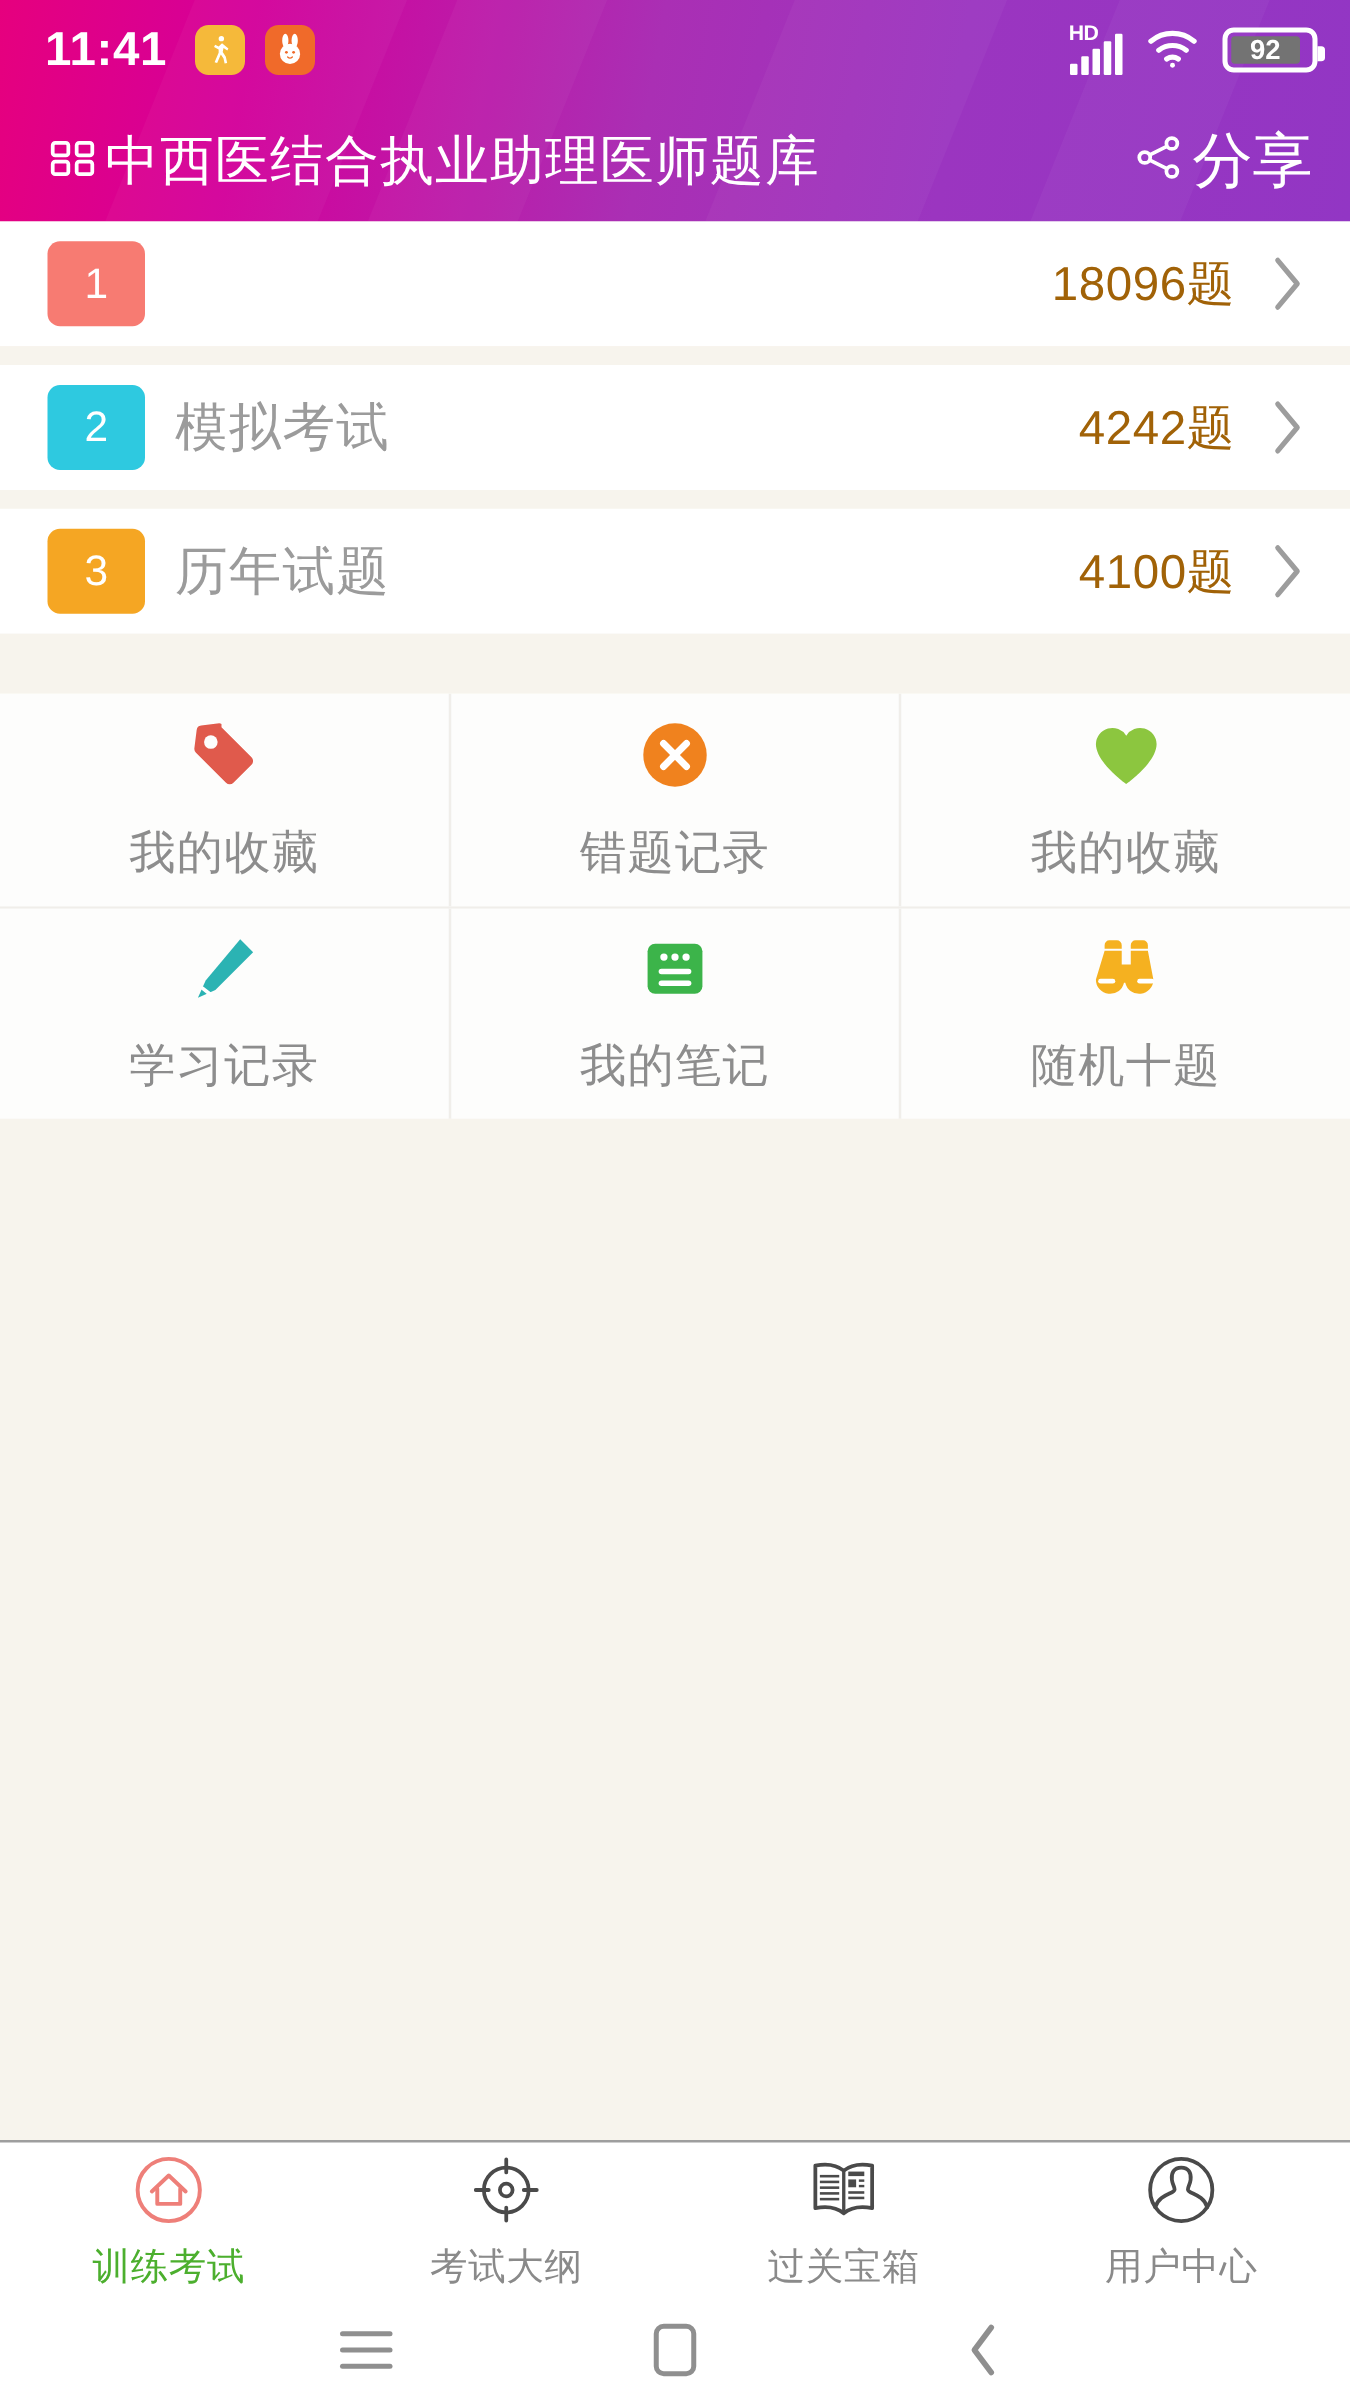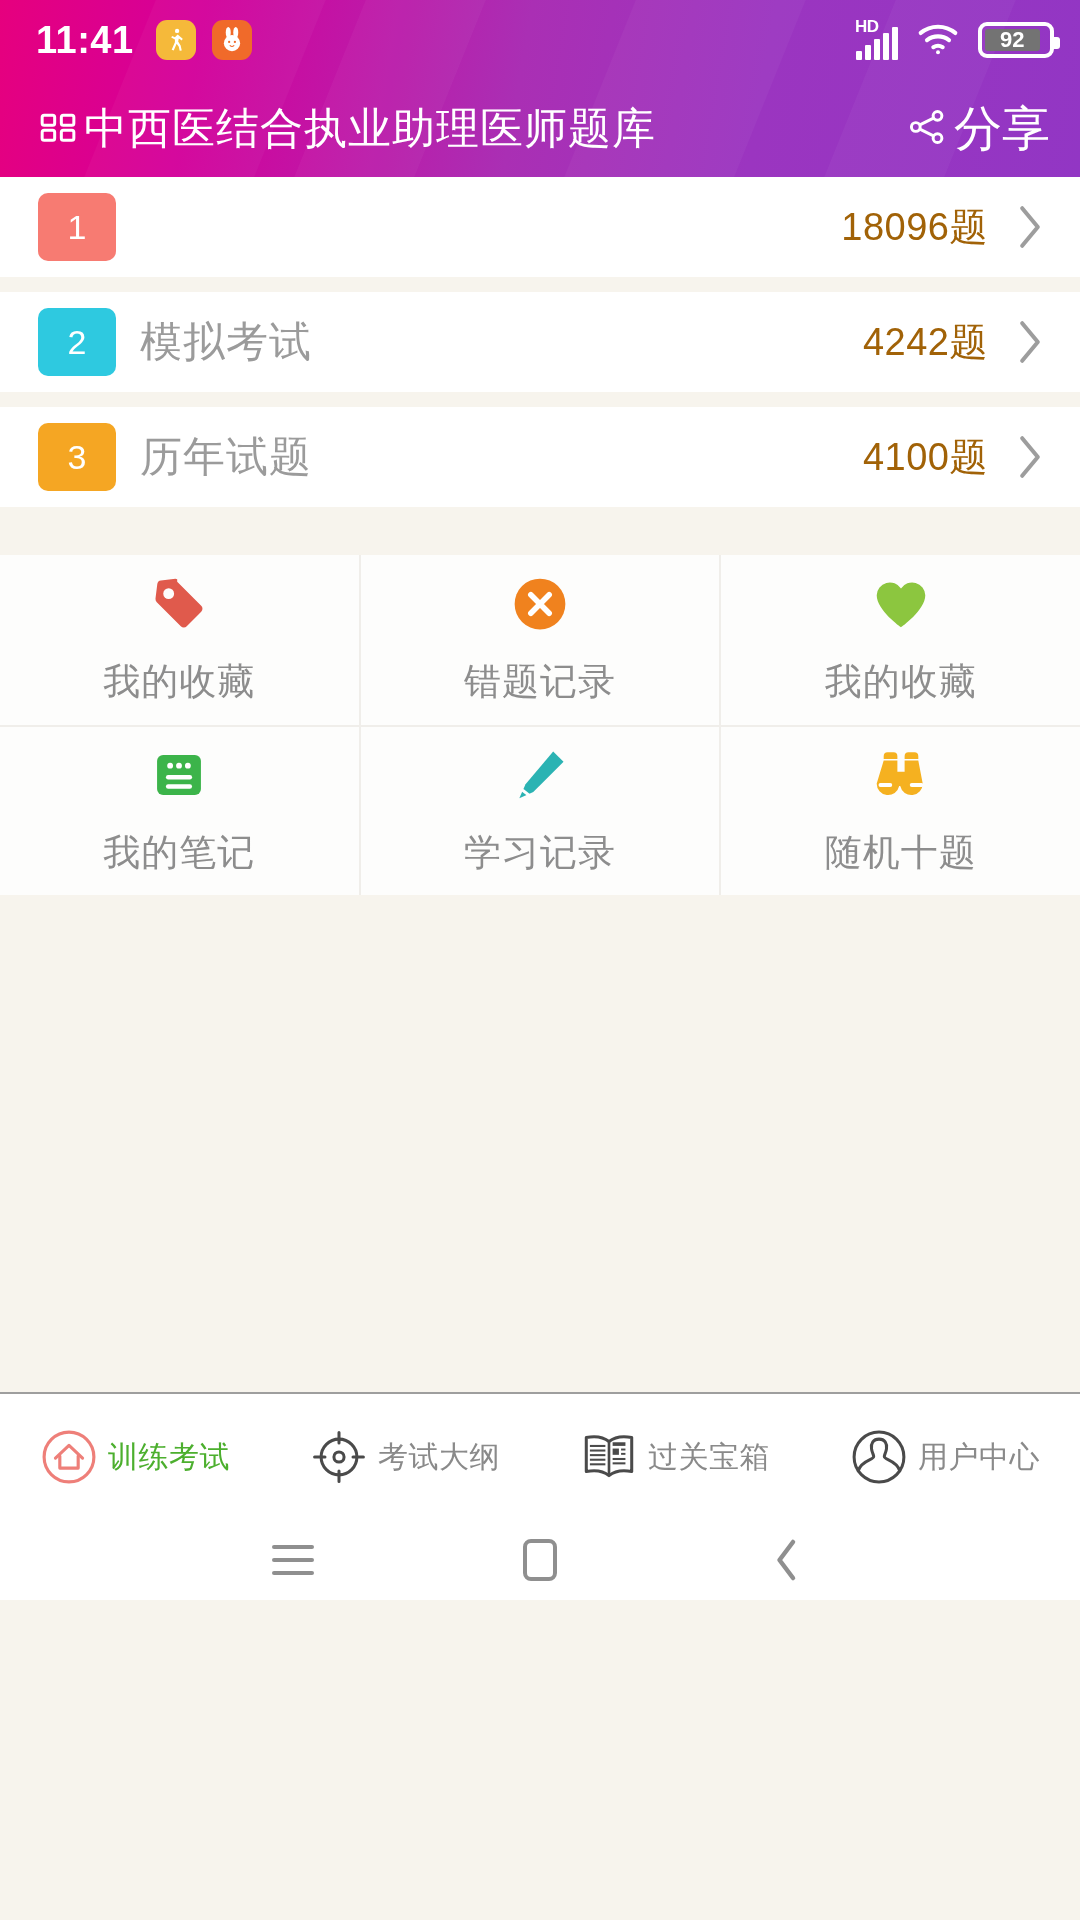--- a/index.html
+++ b/index.html
@@ -2,21 +2,21 @@
 <html><head>
 <meta charset="utf-8">
 <style>
   * { margin:0; padding:0; box-sizing:border-box; }
   html, body {
     width:1080px; height:1920px;
     font-family:"Liberation Sans","DejaVu Sans",sans-serif;
     background:#f7f4ed;
     overflow:hidden;
   }
-  #app { position:relative; width:1080px; height:1600px; display:flex; flex-direction:column; }
+  #app { position:relative; width:1080px; height:1920px; display:flex; flex-direction:column; }
 
   
   .statusbar{
     height:80px; flex:0 0 80px;
     display:flex; align-items:center;
     padding:0 26px 0 36px;
     color:#ffffff;
     position:relative; z-index:2;
   }
   .sb-time{ font-size:38px; font-weight:700; letter-spacing:0.5px; line-height:1; }
@@ -101,21 +101,21 @@
   
   .filler{ flex:1 1 auto; background:#f7f4ed; }
 
   
   .tabbar{
     flex:0 0 128px; height:128px; background:#ffffff;
     border-top:2px solid #9e9e9e;
     display:flex;
   }
   .tab{
-    flex:1 1 0; display:flex; flex-direction:row;
+    flex:1 1 0; display:flex; flex-direction:column;
     align-items:center; justify-content:center; gap:10px;
   }
   .tab-icon{ height:62px; display:flex; align-items:center; justify-content:center; }
   .tab-label{ font-size:30px; color:#8a8a8a; letter-spacing:0.5px; }
   .tab.active .tab-label{ color:#4caf2e; }
 
   
   .sysnav{
     flex:0 0 80px; height:80px; background:#ffffff;
     display:flex; align-items:center; justify-content:space-around;
@@ -276,40 +276,40 @@
             <path d="M12 21 C12 21 2.6 14.4 2.6 8.6 A5.1 5.1 0 0 1 12 6 a5.1 5.1 0 0 1 9.4 2.6 C21.4 14.4 12 21 12 21 Z"></path>
           </svg>
         </span>
         <span class="cell-label">我的收藏</span>
       </div>
     </div>
 
     <div class="grid-row">
       <div class="grid-cell">
         <span class="cell-icon">
+          <svg width="62" height="62" viewBox="0 0 24 24">
+            <path d="M17.1 2.9 L21.1 6.9 L9.4 18.6 L4 21 L6.4 15.6 Z" fill="#2bb3b3"></path>
+            <path d="M5.4 18 L8.2 20.2" stroke="#fff" stroke-width="1.15" stroke-linecap="round"></path>
+          </svg>
+        </span>
+        <span class="cell-label">学习记录</span>
+      </div>
+
+      <div class="grid-cell">
+        <span class="cell-icon">
           <svg width="56" height="56" viewBox="0 0 24 24">
             <rect x="2.6" y="3.4" width="18.8" height="17.2" rx="2.6" fill="#3cb44a"></rect>
             <circle cx="8.2" cy="8" r="1.25" fill="#fff"></circle>
             <circle cx="12" cy="8" r="1.25" fill="#fff"></circle>
             <circle cx="15.8" cy="8" r="1.25" fill="#fff"></circle>
             <rect x="6.4" y="12" width="11.2" height="1.9" rx="0.95" fill="#fff"></rect>
             <rect x="6.4" y="16" width="11.2" height="1.9" rx="0.95" fill="#fff"></rect>
           </svg>
         </span>
         <span class="cell-label">我的笔记</span>
-      </div>
-
-      <div class="grid-cell">
-        <span class="cell-icon">
-          <svg width="62" height="62" viewBox="0 0 24 24">
-            <path d="M17.1 2.9 L21.1 6.9 L9.4 18.6 L4 21 L6.4 15.6 Z" fill="#2bb3b3"></path>
-            <path d="M5.4 18 L8.2 20.2" stroke="#fff" stroke-width="1.15" stroke-linecap="round"></path>
-          </svg>
-        </span>
-        <span class="cell-label">学习记录</span>
       </div>
 
       <div class="grid-cell">
         <span class="cell-icon">
           <svg width="62" height="62" viewBox="0 0 24 24" fill="#f5b120">
             <path d="M6.8 3.2 h2.3 a1.5 1.5 0 0 1 1.5 1.5 v1.1 h-5.3 v-1.1 a1.5 1.5 0 0 1 1.5-1.5 Z"></path>
             <path d="M14.9 3.2 h2.3 a1.5 1.5 0 0 1 1.5 1.5 v1.1 h-5.3 v-1.1 a1.5 1.5 0 0 1 1.5-1.5 Z"></path>
             <path d="M5.3 6.4 h5.3 v4.3 h2.8 V6.4 h5.3 l1.7 8.9 a4.4 4.4 0 0 1-8.7 1 h-0.4 a4.4 4.4 0 0 1-8.7-1 Z"></path>
             <rect x="3.3" y="15.1" width="5.3" height="1.5" rx="0.75" fill="#fff"></rect>
             <rect x="15.4" y="15.1" width="5.3" height="1.5" rx="0.75" fill="#fff"></rect>

